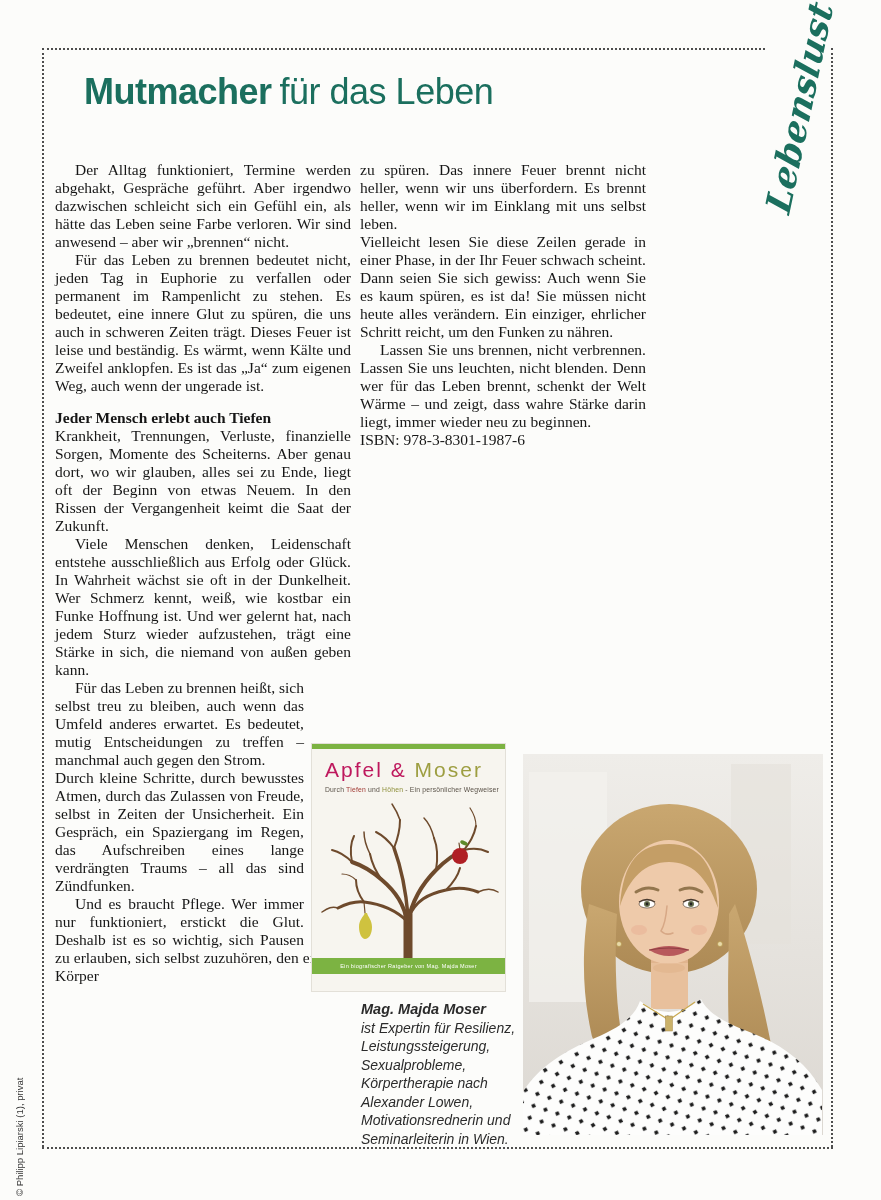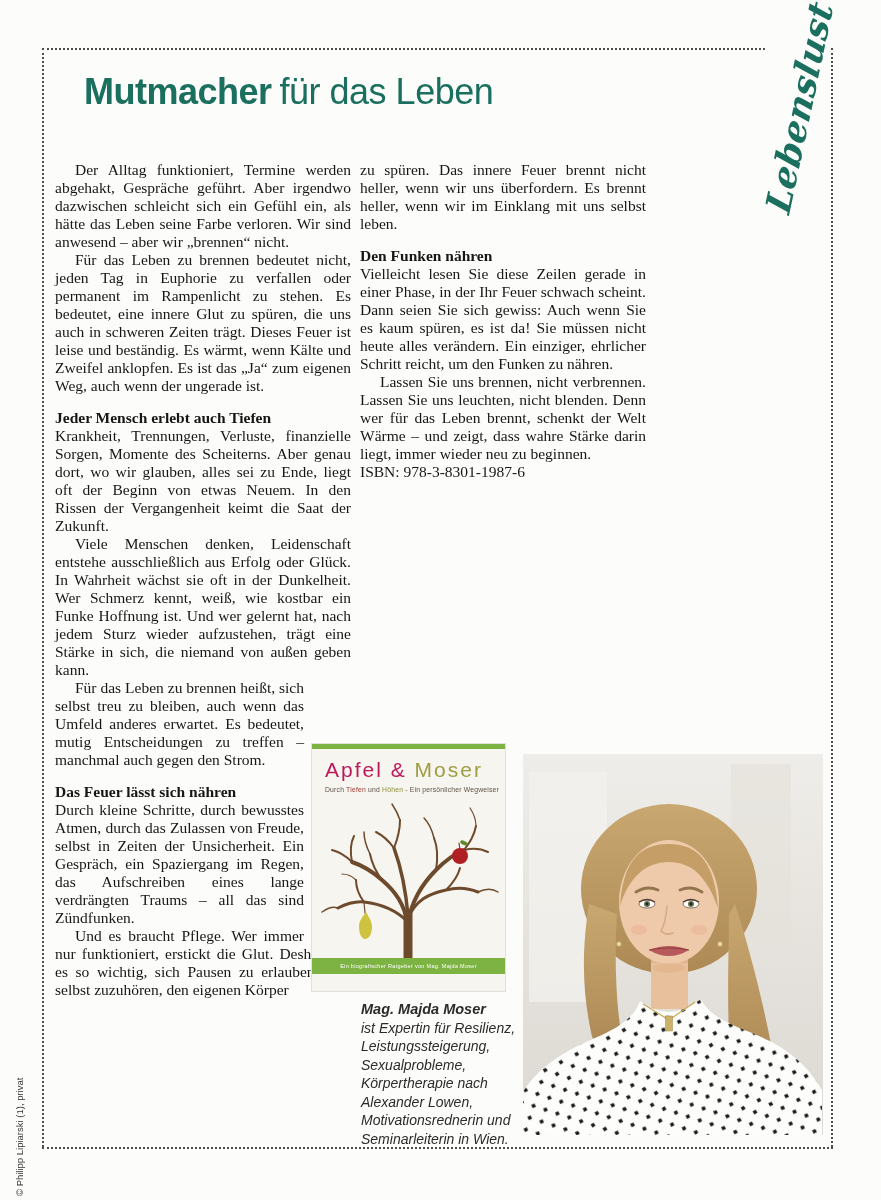--- a/index.html
+++ b/index.html
@@ -75,28 +75,26 @@
   <div class="lebenslust">Lebenslust</div>
 
   <div class="col col1">
     <p class="ind">Der Alltag funktioniert, Termine werden abgehakt, Gespräche geführt. Aber irgendwo dazwischen schleicht sich ein Gefühl ein, als hätte das Leben seine Farbe verloren. Wir sind anwesend – aber wir „brennen“ nicht.</p>
     <p class="ind">Für das Leben zu brennen bedeutet nicht, jeden Tag in Euphorie zu verfallen oder permanent im Rampenlicht zu stehen. Es bedeutet, eine innere Glut zu spüren, die uns auch in schweren Zeiten trägt. Dieses Feuer ist leise und beständig. Es wärmt, wenn Kälte und Zweifel anklopfen. Es ist das „Ja“ zum eigenen Weg, auch wenn der ungerade ist.</p>
     <h3>Jeder Mensch erlebt auch Tiefen</h3>
     <p>Krankheit, Trennungen, Verluste, finanzielle Sorgen, Momente des Scheiterns. Aber genau dort, wo wir glauben, alles sei zu Ende, liegt oft der Beginn von etwas Neuem. In den Rissen der Vergangenheit keimt die Saat der Zukunft.</p>
     <p class="ind">Viele Menschen denken, Leidenschaft entstehe ausschließlich aus Erfolg oder Glück. In Wahrheit wächst sie oft in der Dunkelheit. Wer Schmerz kennt, weiß, wie kostbar ein Funke Hoffnung ist. Und wer gelernt hat, nach jedem Sturz wieder aufzustehen, trägt eine Stärke in sich, die niemand von außen geben kann.</p>
     <div class="cover-spacer"></div>
     <p class="ind">Für das Leben zu brennen heißt, sich selbst treu zu bleiben, auch wenn das Umfeld anderes erwartet. Es bedeutet, mutig Entscheidungen zu treffen – manchmal auch gegen den Strom.</p>
-    <h3>Das Feuer lässt sich nähren</h3>
     <p>Durch kleine Schritte, durch bewusstes Atmen, durch das Zulassen von Freude, selbst in Zeiten der Unsicherheit. Ein Gespräch, ein Spaziergang im Regen, das Aufschreiben eines lange verdrängten Traums – all das sind Zündfunken.</p>
     <p class="ind">Und es braucht Pflege. Wer immer nur funktioniert, erstickt die Glut. Deshalb ist es so wichtig, sich Pausen zu erlauben, sich selbst zuzuhören, den eigenen Körper</p>
   </div>
 
   <div class="col col2">
     <p>zu spüren. Das innere Feuer brennt nicht heller, wenn wir uns überfordern. Es brennt heller, wenn wir im Einklang mit uns selbst leben.</p>
-    <h3>Den Funken nähren</h3>
     <p>Vielleicht lesen Sie diese Zeilen gerade in einer Phase, in der Ihr Feuer schwach scheint. Dann seien Sie sich gewiss: Auch wenn Sie es kaum spüren, es ist da! Sie müssen nicht heute alles verändern. Ein einziger, ehrlicher Schritt reicht, um den Funken zu nähren.</p>
     <p class="ind">Lassen Sie uns brennen, nicht verbrennen. Lassen Sie uns leuchten, nicht blenden. Denn wer für das Leben brennt, schenkt der Welt Wärme – und zeigt, dass wahre Stärke darin liegt, immer wieder neu zu beginnen.</p>
     <p class="isbn-line">ISBN: 978-3-8301-1987-6</p>
   </div>
 
   <div class="cover">
     <div class="cover-topstrip"></div>
     <div class="cover-title"><span class="ct-red">Apfel &amp;</span><span class="ct-olive"> Moser</span></div>
     <div class="cover-sub"><span>Durch </span><span class="cs-red">Tiefen</span><span> und </span><span class="cs-olive">Höhen</span><span> - Ein persönlicher Wegweiser</span></div>
     <svg class="cover-tree" width="193" height="162" viewBox="0 0 193 162">

